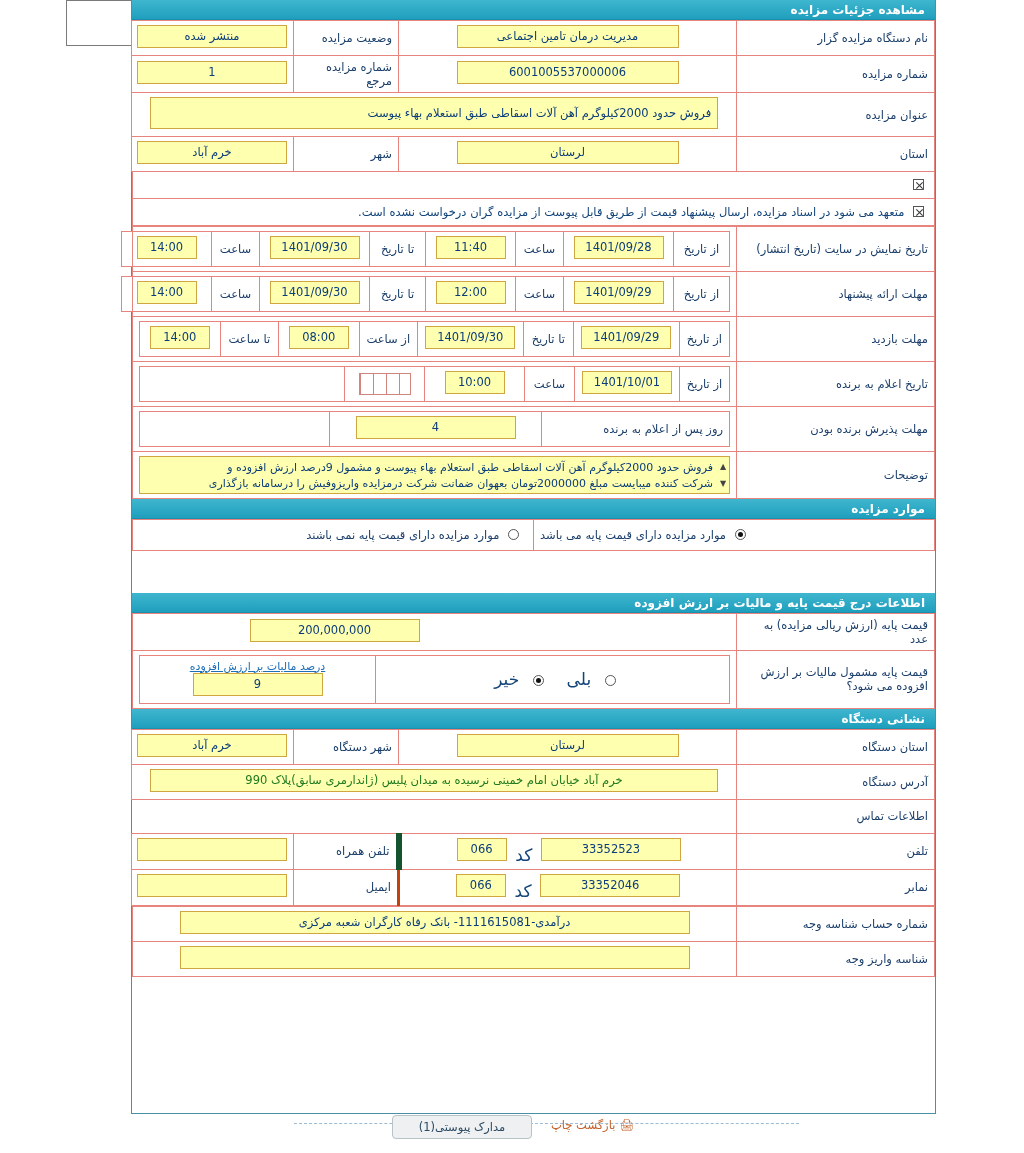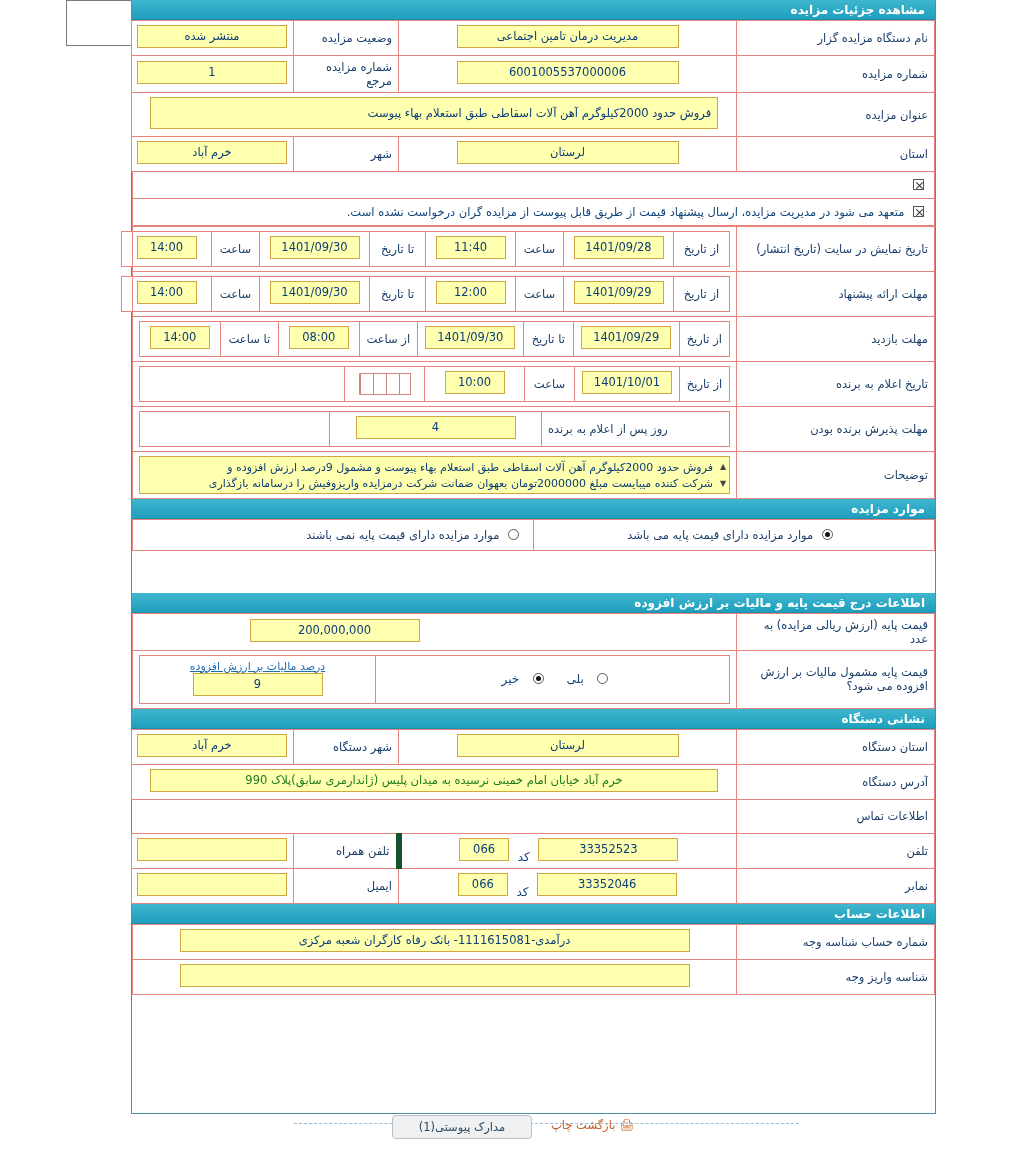--- a/index.html
+++ b/index.html
@@ -152,21 +152,21 @@
     position:absolute; left:261px; top:1px; width:140px; height:24px;
     background:#eef0f1; border:1px solid #b9c2c6; border-radius:4px;
     font-size:11.5px; color:#2b4a63; line-height:22px;
   }
   .print-link {
     position:absolute; left:420px; top:4px; font-size:11.5px; color:#c4622a;
   }
   .print-link .pico { display:inline-block; margin-left:4px; }
   .scroll-col { position:absolute; left:1008px; top:0; width:16px; height:1153px; background:#fff; }
 
-  .inline-lbl { font-size:12px; color:#12447a; padding:0 5px; }
+  .inline-lbl { font-size:17px; color:#12447a; padding:0 5px; }
 </style>
 </head>
 <body>
 
 <div class="page">
 
   <div class="stray-box-1"></div>
   <div class="stray-box-2"></div>
 
   <div class="wm wm-ico">▨</div>
@@ -225,21 +225,21 @@
         </td>
       </tr>
     </tbody>
       </table>
 
     <div class="chkrow">
       <span class="chkbox"></span>
     </div>
     <div class="chkrow">
       <span class="chkbox"></span>
-      <span>متعهد می شود در مدیریت مزایده، ارسال پیشنهاد قیمت از طریق قابل پیوست از مزایده گران درخواست نشده است.</span>
+      <span>متعهد می شود در اسناد مزایده، ارسال پیشنهاد قیمت از طریق قابل پیوست از مزایده گران درخواست نشده است.</span>
     </div>
 
 
     <table class="grid">
       <colgroup>
           <col style="width:198px">
           <col>
         </colgroup>
       <tbody>
           <tr>
@@ -315,21 +315,21 @@
           </tbody>
               </table>
         </td>
       </tr>
       <tr>
         <td class="lbl">مهلت پذیرش برنده بودن</td>
         <td class="val">
           <table class="grid" style="border:none">
             <tbody>
                   <tr>
-              <td class="noborder" style="width:188px;text-align:left">روز پس از اعلام به برنده</td>
+              <td class="noborder" style="width:188px;text-align:right">روز پس از اعلام به برنده</td>
               <td class="noborder" style="text-align:center"><span class="field" style="width:160px">4</span></td>
               <td class="noborder" style="width:190px"></td>
             </tr>
           </tbody>
               </table>
         </td>
       </tr>
       <tr>
         <td class="lbl">توضیحات</td>
         <td class="val">
@@ -346,21 +346,21 @@
         </td>
       </tr>
     </tbody>
       </table>
 
     <div class="section-header">موارد مزایده</div>
 
     <table class="grid">
       <tbody>
           <tr>
-        <td class="val" style="width:50%;text-align:center;padding-right:14px">
+        <td class="val" style="width:50%;text-align:left;padding-right:14px">
           <span class="radio on"></span>
           <span>موارد مزایده دارای قیمت پایه می باشد</span>
         </td>
         <td class="val" style="width:50%;text-align:right;padding-right:14px">
           <span class="radio"></span>
           <span>موارد مزایده دارای قیمت پایه نمی باشند</span>
         </td>
       </tr>
       <tr>
         <td class="noborder" style="height:42px;border:none"></td>
@@ -449,29 +449,28 @@
           <span class="field" style="width:150px">&nbsp;</span>
         </td>
       </tr>
       <tr>
         <td class="lbl">نمابر</td>
         <td class="val">
           <span class="field" style="width:140px">33352046</span>
           <span class="inline-lbl">کد</span>
           <span class="field" style="width:50px">066</span>
         </td>
-        <td class="lbl" style="border-right:1px solid #c2410c">ایمیل</td>
+        <td class="lbl" style="border-right:3px solid #c2410c">ایمیل</td>
         <td class="val">
           <span class="field" style="width:150px">&nbsp;</span>
         </td>
       </tr>
     </tbody>
       </table>
 
-    <div class="section-header">اطلاعات حساب</div>
 
     <table class="grid">
       <colgroup>
           <col style="width:198px">
           <col>
         </colgroup>
       <tbody>
           <tr>
         <td class="lbl">شماره حساب شناسه وجه</td>
         <td class="val">

